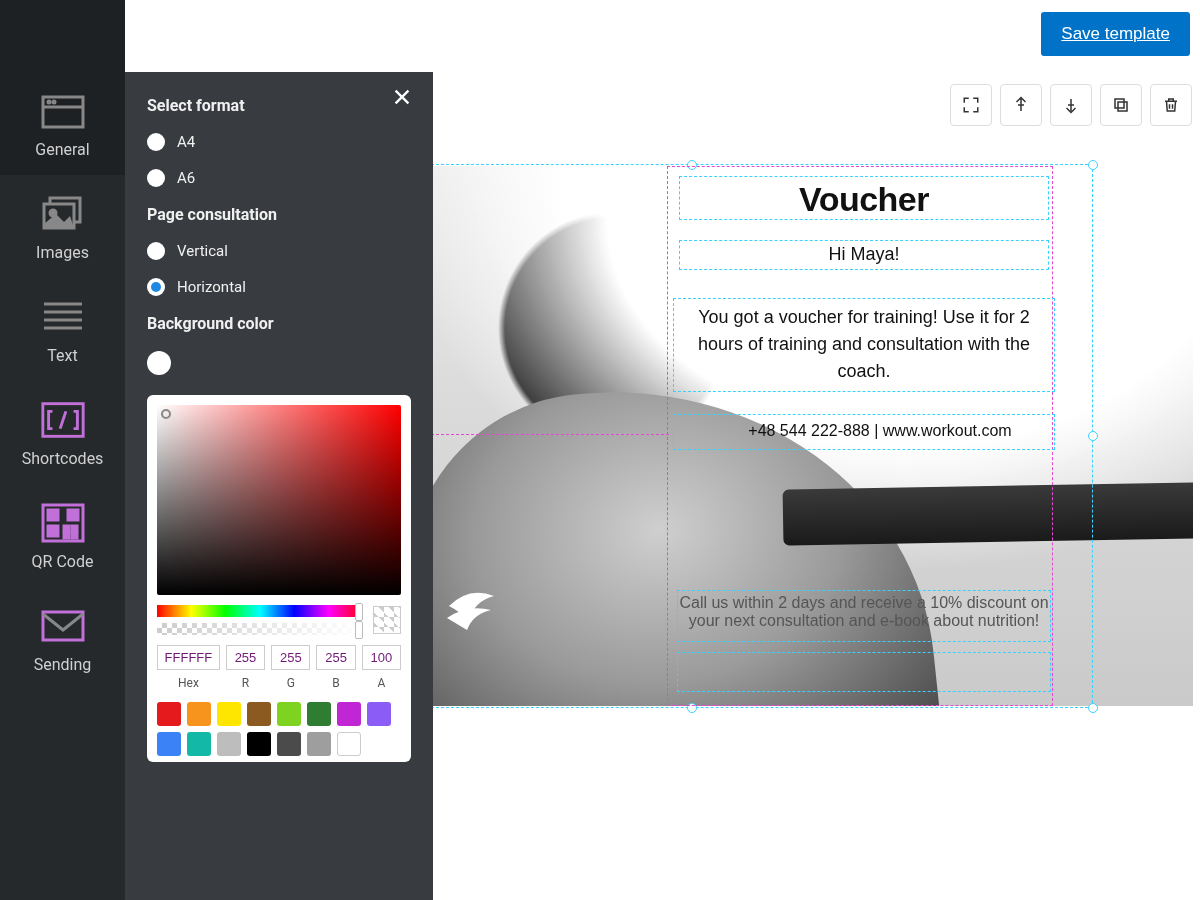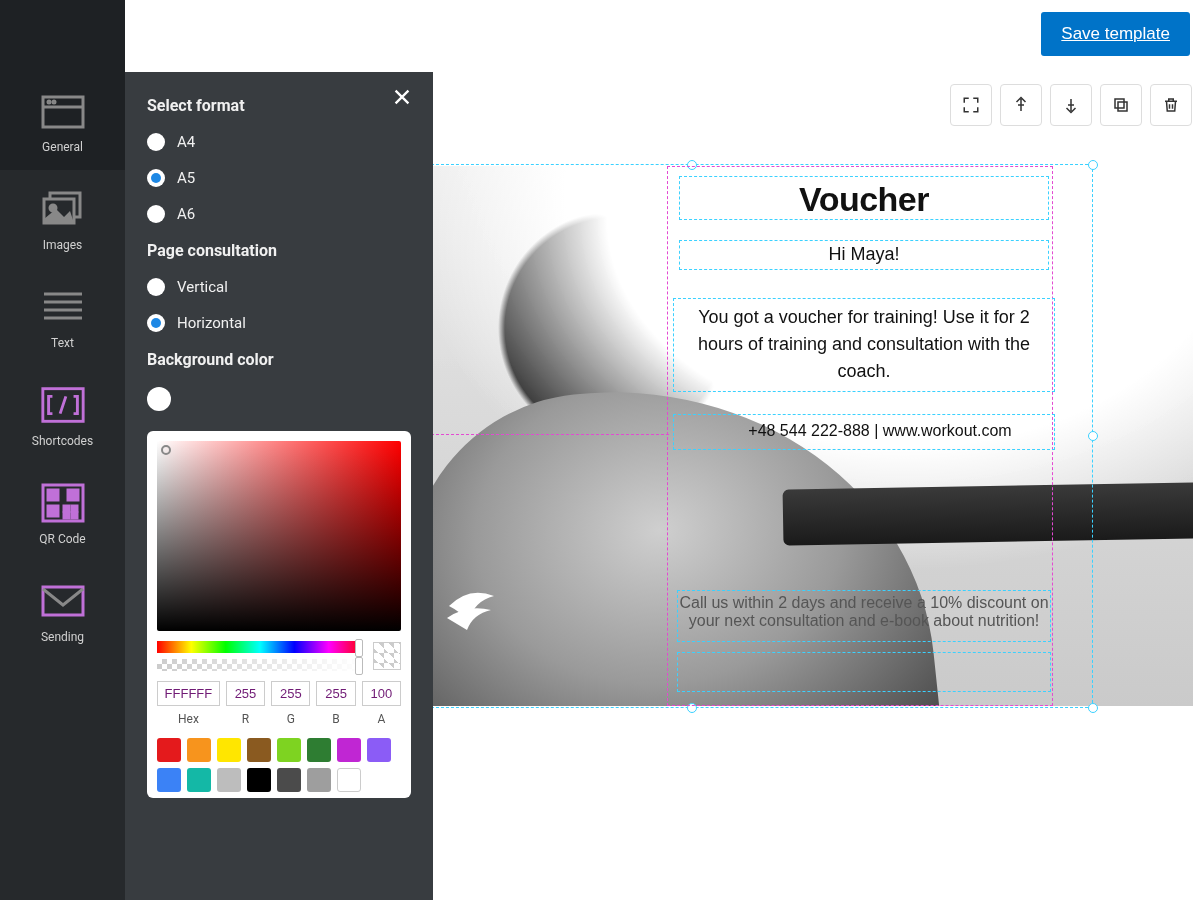--- a/index.html
+++ b/index.html
@@ -5,21 +5,21 @@
 * { box-sizing: border-box; margin: 0; padding: 0; }
 body { font-family: -apple-system, BlinkMacSystemFont, "Segoe UI", Roboto, Arial, sans-serif; width: 1200px; height: 900px; overflow: hidden; background: #fff; position: relative; }
 
 
 .sidebar { position: absolute; left: 0; top: 0; width: 125px; height: 900px; background: #26292c; display: flex; flex-direction: column; z-index: 10; }
 .sidebar-top-pad { height: 72px; background: #1e2124; }
 .sidebar-item { display: flex; flex-direction: column; align-items: center; padding: 18px 0 16px 0; color: #c8c8c8; cursor: pointer; }
 .sidebar-item.active { background: #1e2124; }
 .sidebar-item.pink svg { stroke: #c070d8; }
 .sidebar-icon { width: 48px; height: 42px; display: flex; align-items: center; justify-content: center; margin-bottom: 8px; }
-.sidebar-label { font-size: 12px; color: #d0d0d0; }
+.sidebar-label { font-size: 16px; color: #d0d0d0; }
 
 
 .panel { position: absolute; left: 125px; top: 72px; width: 308px; height: 828px; background: #383c40; color: #fff; padding: 24px 22px 0 22px; z-index: 9; overflow: hidden; }
 .panel-close { position: absolute; top: 14px; right: 18px; width: 24px; height: 24px; cursor: pointer; }
 .panel-close svg { stroke: #fff; }
 .panel h3 { font-size: 16px; font-weight: 700; margin-bottom: 18px; color: #f0f0f0; }
 .radio-row { display: flex; align-items: center; margin-bottom: 18px; cursor: pointer; }
 .radio { width: 18px; height: 18px; border-radius: 50%; background: #fff; margin-right: 12px; display: flex; align-items: center; justify-content: center; flex-shrink: 0; }
 .radio.selected::after { content: ''; width: 10px; height: 10px; border-radius: 50%; background: #1e88e5; }
 .radio-label { font-size: 15px; color: #f0f0f0; }
@@ -208,24 +208,20 @@
         <path d="M5 5 L19 19 M19 5 L5 19"></path>
       </svg>
   </div>
 
   <h3>Select format</h3>
   <div class="radio-row">
     <div class="radio"></div>
     <span class="radio-label">A4</span>
   </div>
   <div class="radio-row">
-    <div class="radio selected"></div>
-    <span class="radio-label">A5</span>
-  </div>
-  <div class="radio-row">
     <div class="radio"></div>
     <span class="radio-label">A6</span>
   </div>
 
   <h3 class="section-gap">Page consultation</h3>
   <div class="radio-row">
     <div class="radio"></div>
     <span class="radio-label">Vertical</span>
   </div>
   <div class="radio-row">

